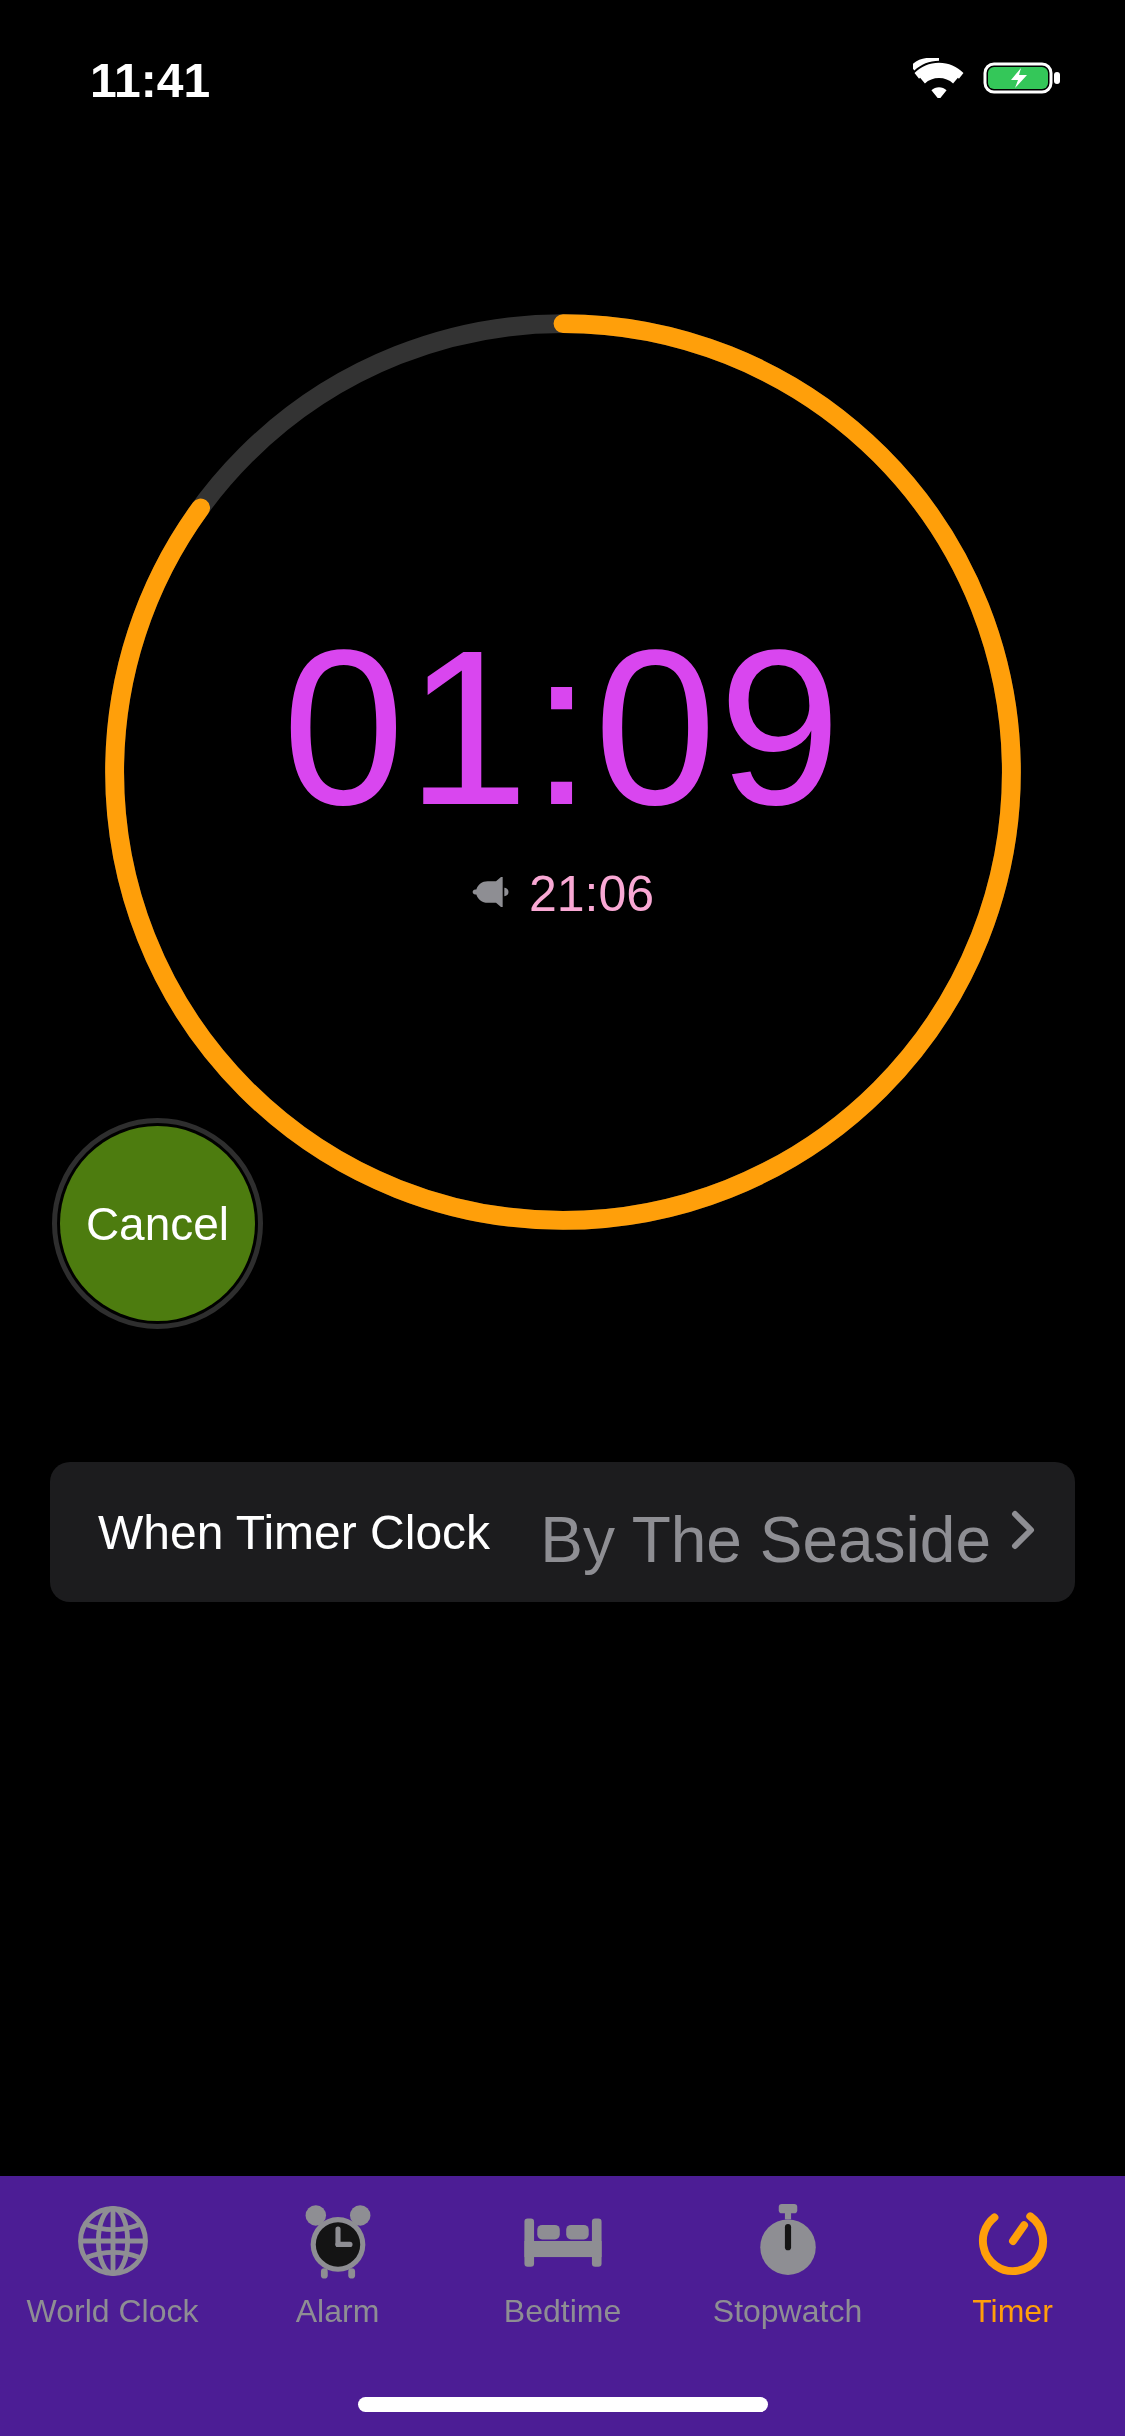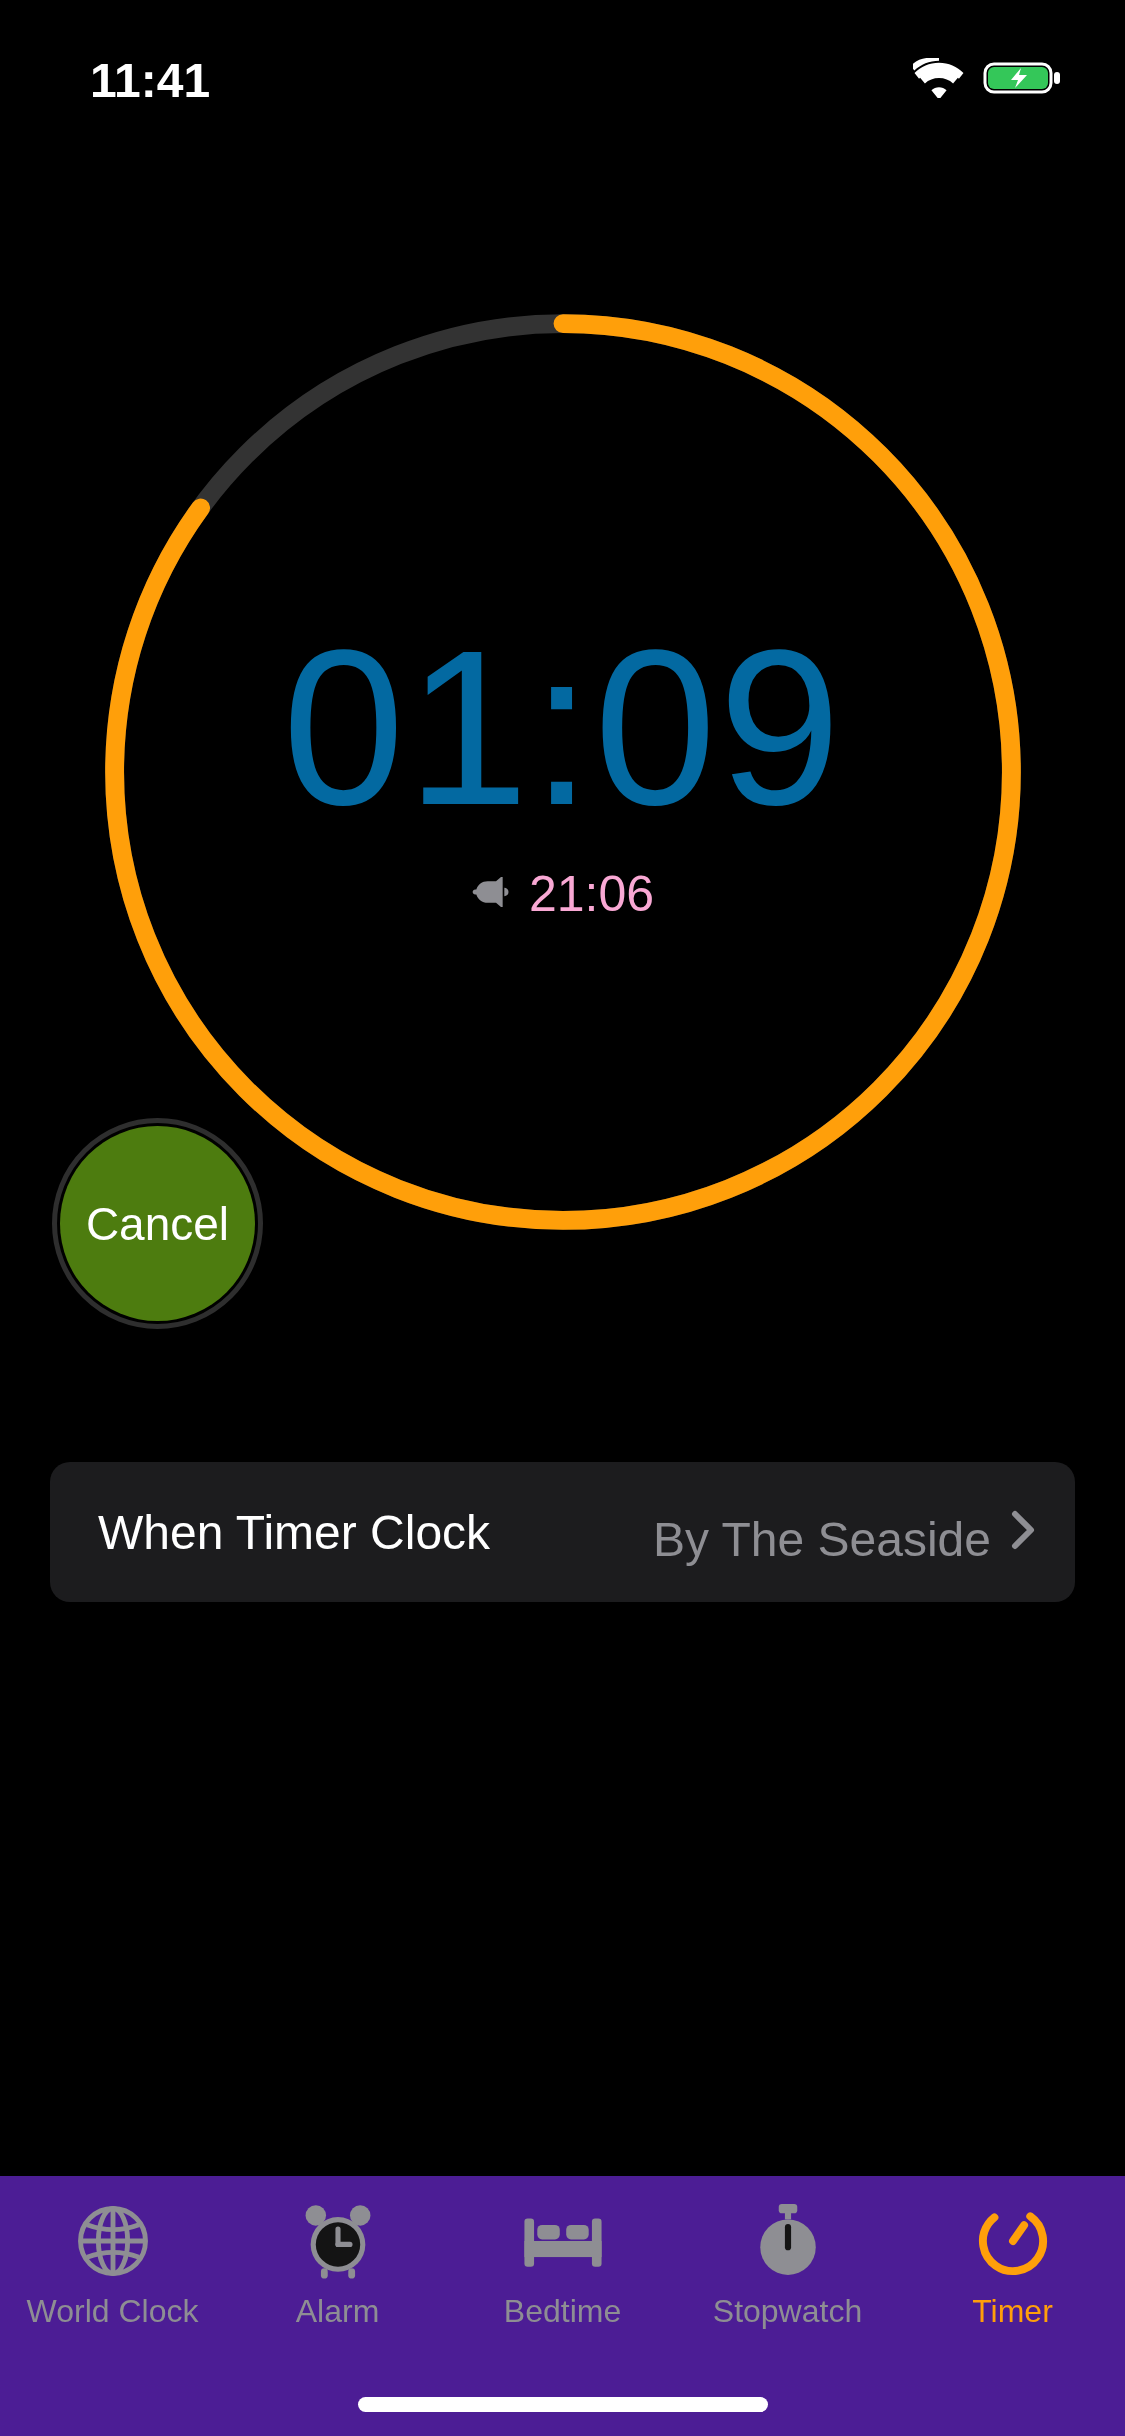--- a/index.html
+++ b/index.html
@@ -8,38 +8,38 @@
   
   .status-bar { position: absolute; top: 0; left: 0; right: 0; height: 130px; display: flex; justify-content: space-between; align-items: center; padding: 30px 60px 0 90px; }
   .status-time { font-size: 48px; font-weight: 600; }
   .status-icons { display: flex; align-items: center; gap: 18px; }
   
   
   .timer-area { position: absolute; top: 300px; left: 0; right: 0; display: flex; justify-content: center; }
   .timer-circle { position: relative; width: 944px; height: 944px; }
   .timer-circle svg { width: 100%; height: 100%; transform: rotate(-90deg); }
   .timer-content { position: absolute; top: 0; left: 0; right: 0; bottom: 0; display: flex; flex-direction: column; justify-content: center; align-items: center; }
-  .timer-remaining { font-size: 220px; font-weight: 200; letter-spacing: 2px; color: #0369a1; margin-top: -20px; }
+  .timer-remaining { font-size: 220px; font-weight: 200; letter-spacing: 2px; color: #d946ef; margin-top: -20px; }
   .timer-end { display: flex; align-items: center; gap: 18px; margin-top: 10px; }
   .timer-end-text { font-size: 50px; color: #f9a8d4; }
   
   
   .btn-row { position: absolute; top: 1126px; left: 60px; right: 60px; display: flex; justify-content: space-between; }
   .circle-btn { width: 195px; height: 195px; border-radius: 50%; display: flex; justify-content: center; align-items: center; font-size: 46px; position: relative; cursor: pointer; border: none; }
   .circle-btn::before { content: ''; position: absolute; top: -8px; left: -8px; right: -8px; bottom: -8px; border-radius: 50%; border: 5px solid currentColor; opacity: 0.9; }
   .btn-cancel { background: #4d7c0f; color: #fff; }
   .btn-cancel::before { border-color: #333333; }
   .btn-pause { background: #3a2a0e; color: #ff9f0a; }
   .btn-pause::before { border-color: #3a2a0e; }
   
   
   .ends-row { position: absolute; top: 1462px; left: 50px; right: 50px; height: 140px; background: #1c1c1e; border-radius: 20px; display: flex; align-items: center; justify-content: space-between; padding: 0 40px 0 48px; cursor: pointer; }
   .ends-label { font-size: 48px; color: #fff; }
   .ends-right { display: flex; align-items: center; gap: 20px; }
-  .ends-value { font-size: 48px; color: #8e8e93; margin-top: 15px; }
+  .ends-value { font-size: 64px; color: #8e8e93; margin-top: 15px; }
   
   
   .tab-bar { position: absolute; bottom: 0; left: 0; right: 0; height: 260px; background: #4c1d95; display: flex; justify-content: space-around; align-items: flex-start; padding-top: 22px; }
   .tab-item { display: flex; flex-direction: column; align-items: center; gap: 10px; width: 20%; cursor: pointer; }
   .tab-icon { height: 85px; display: flex; align-items: center; justify-content: center; }
   .tab-label { font-size: 32px; color: #8e8e93; }
   .tab-item.active .tab-label { color: #ff9f0a; text-align: center; }
   
   
   .home-indicator { position: absolute; bottom: 24px; left: 50%; transform: translateX(-50%); width: 410px; height: 15px; background: #fff; border-radius: 10px; }

